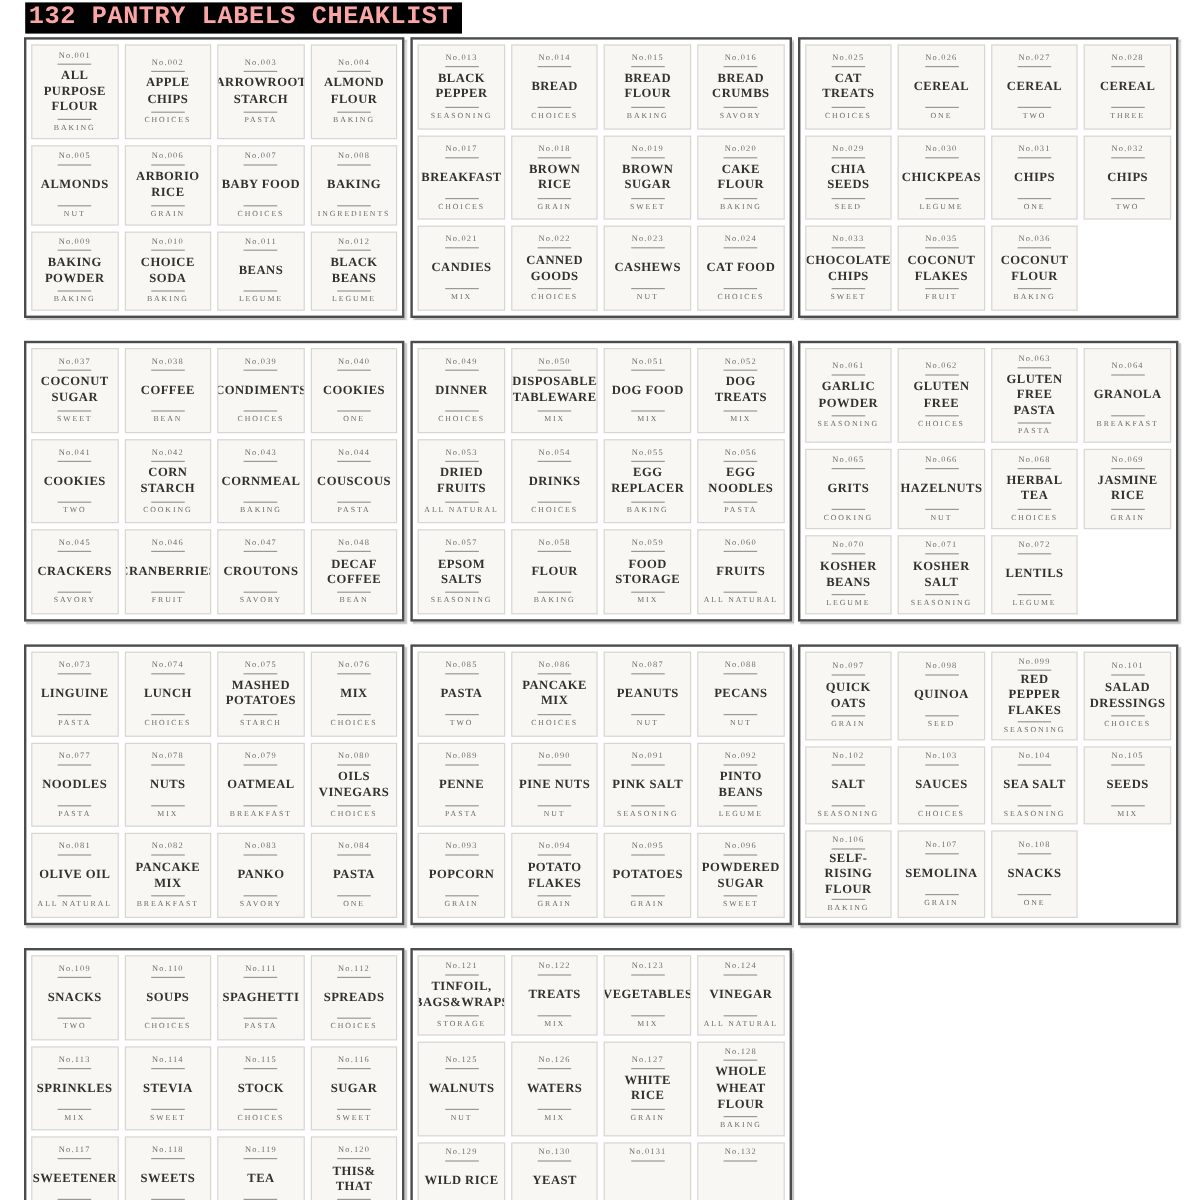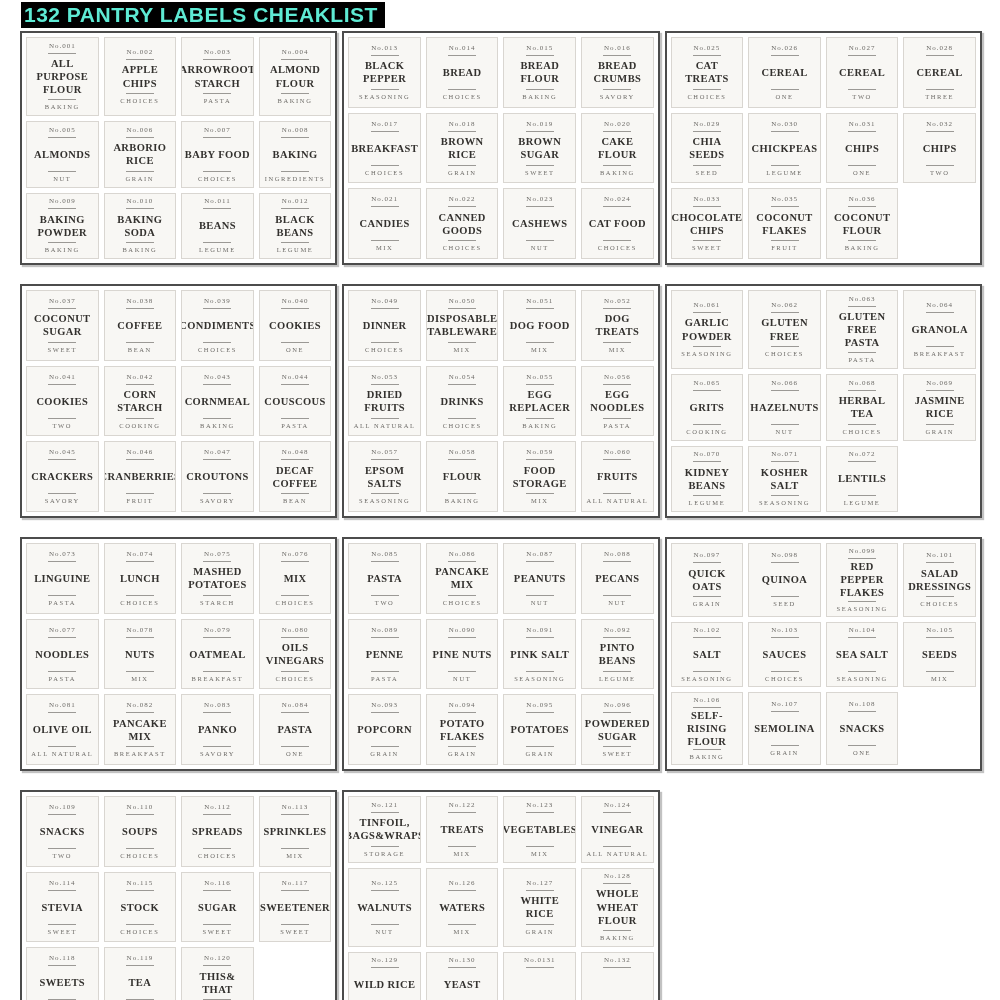--- a/index.html
+++ b/index.html
@@ -4,22 +4,22 @@
 <style>
   * { margin: 0; padding: 0; box-sizing: border-box; }
   html, body { width: 1000px; height: 1000px; background: #ffffff; overflow: hidden; }
   body { font-family: "Liberation Serif", serif; }
 
   .page { width: 1000px; height: 1000px; padding: 2px 16px 4px 20px; background: #ffffff; }
 
   .header {
     display: inline-block;
     background: #000000;
-    color: #5eead4;
-    font-family: Liberation Sans, sans-serif;
+    color: #fca5a5;
+    font-family: Liberation Mono, monospace;
     font-weight: bold;
     font-size: 21px;
     letter-spacing: 0.5px;
     line-height: 1.1;
     padding: 1px 7px 2px 3px;
     margin: 0 0 3px 1px;
   }
 
   .panels {
     display: grid;
@@ -150,21 +150,21 @@
         <div class="cell">
           <div class="no">No.009</div>
           <div class="rule"></div>
           <div class="title">BAKING POWDER</div>
           <div class="rule"></div>
           <div class="cat">BAKING</div>
         </div>
         <div class="cell">
           <div class="no">No.010</div>
           <div class="rule"></div>
-          <div class="title">BAKING SODA</div>
+          <div class="title">CHOICE SODA</div>
           <div class="rule"></div>
           <div class="cat">BAKING</div>
         </div>
         <div class="cell">
           <div class="no">No.011</div>
           <div class="rule"></div>
           <div class="title">BEANS</div>
           <div class="rule"></div>
           <div class="cat">LEGUME</div>
         </div>
@@ -566,21 +566,21 @@
         <div class="cell">
           <div class="no">No.069</div>
           <div class="rule"></div>
           <div class="title">JASMINE RICE</div>
           <div class="rule"></div>
           <div class="cat">GRAIN</div>
         </div>
         <div class="cell">
           <div class="no">No.070</div>
           <div class="rule"></div>
-          <div class="title">KIDNEY BEANS</div>
+          <div class="title">KOSHER BEANS</div>
           <div class="rule"></div>
           <div class="cat">LEGUME</div>
         </div>
         <div class="cell">
           <div class="no">No.071</div>
           <div class="rule"></div>
           <div class="title">KOSHER SALT</div>
           <div class="rule"></div>
           <div class="cat">SEASONING</div>
         </div>
@@ -850,20 +850,27 @@
           <div class="title">SNACKS</div>
           <div class="rule"></div>
           <div class="cat">TWO</div>
         </div>
         <div class="cell">
           <div class="no">No.110</div>
           <div class="rule"></div>
           <div class="title">SOUPS</div>
           <div class="rule"></div>
           <div class="cat">CHOICES</div>
+        </div>
+        <div class="cell">
+          <div class="no">No.111</div>
+          <div class="rule"></div>
+          <div class="title">SPAGHETTI</div>
+          <div class="rule"></div>
+          <div class="cat">PASTA</div>
         </div>
         <div class="cell">
           <div class="no">No.112</div>
           <div class="rule"></div>
           <div class="title">SPREADS</div>
           <div class="rule"></div>
           <div class="cat">CHOICES</div>
         </div>
         <div class="cell">
           <div class="no">No.113</div>

